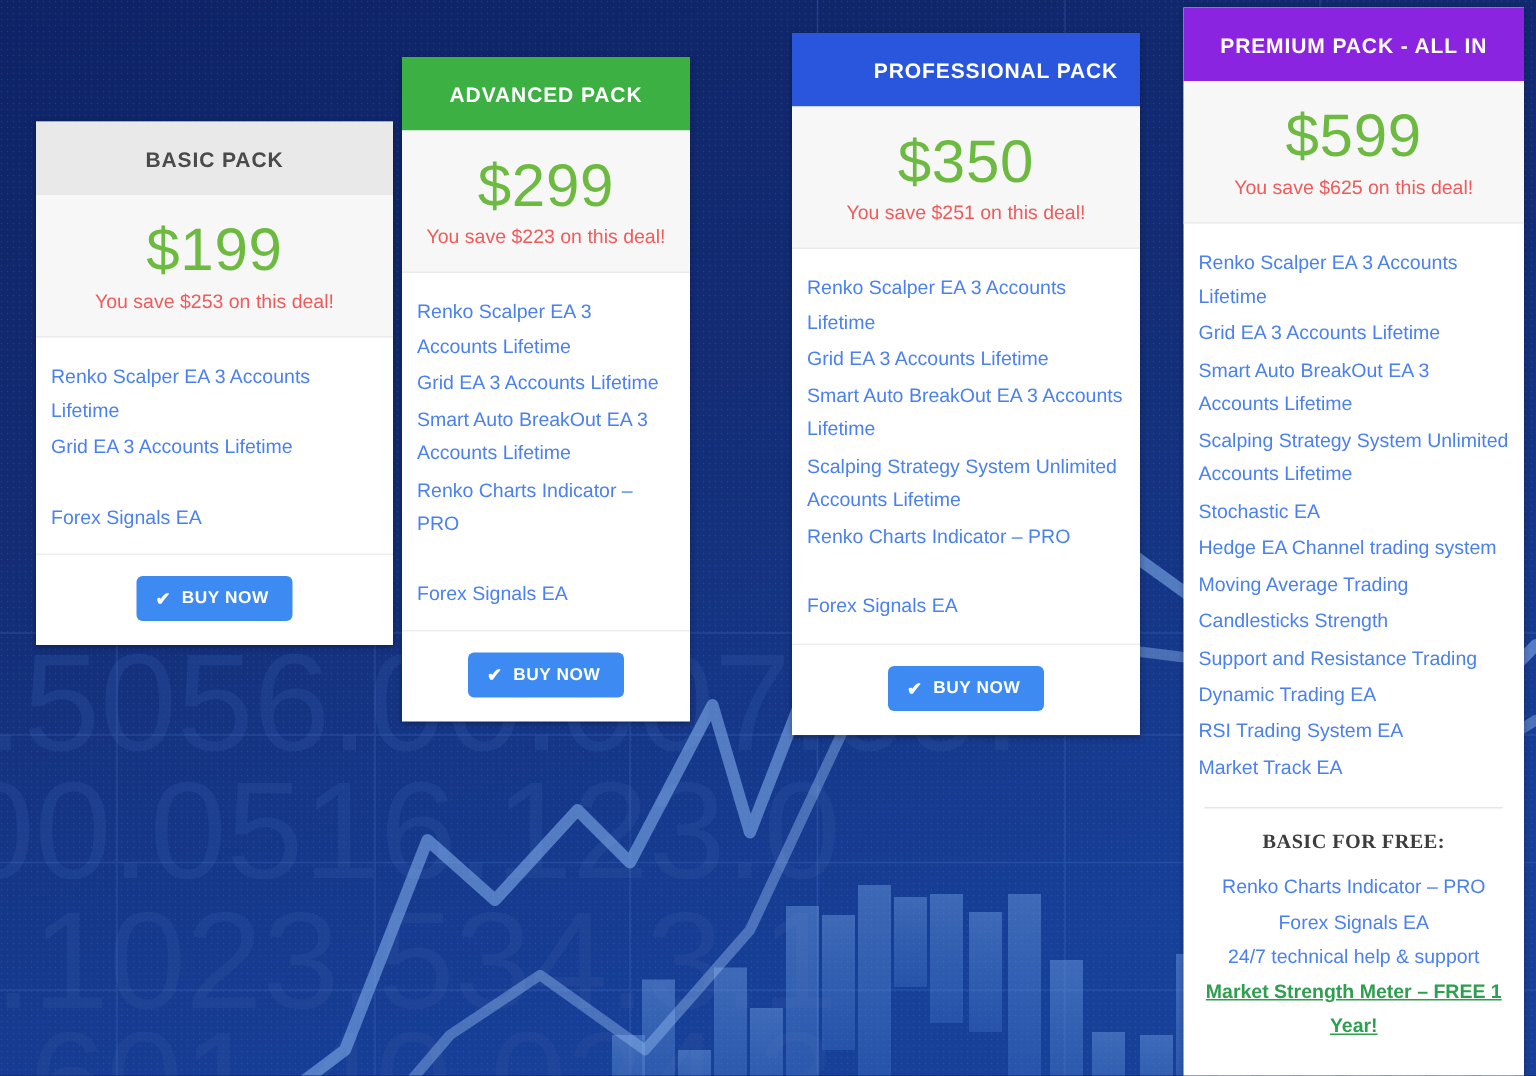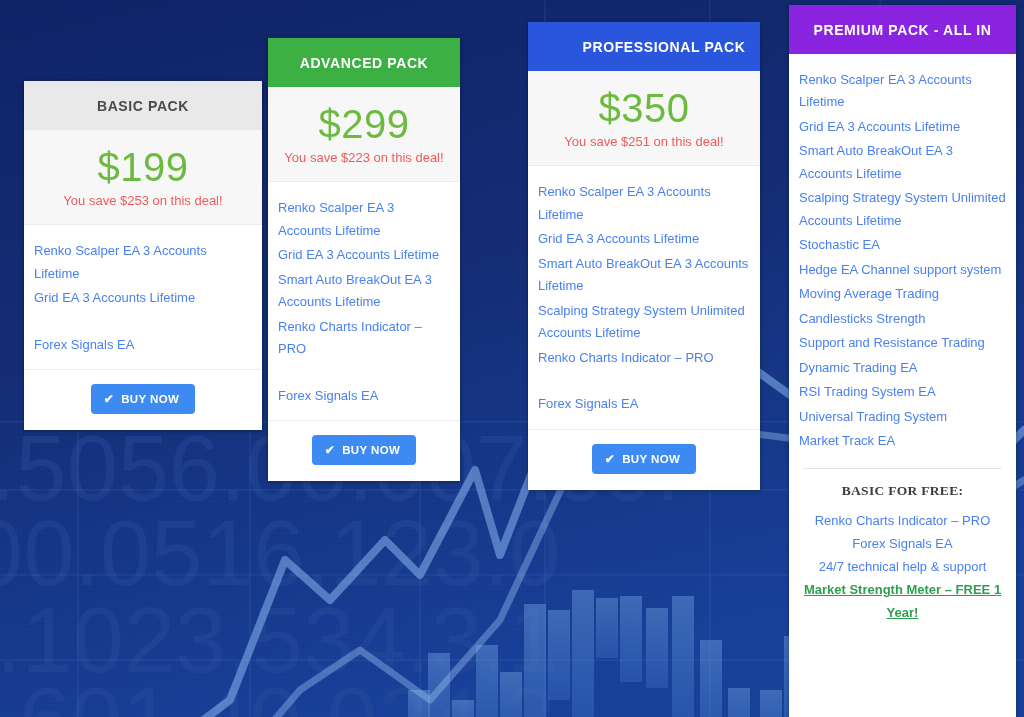--- a/index.html
+++ b/index.html
@@ -256,33 +256,36 @@
     <div class="card-footer">
       <button class="buy-btn">
         <span class="check">✔</span>
         <span>BUY NOW</span>
       </button>
     </div>
   </div>
 
   <div class="card" style="left:789px; top:5px; width:227px; height:760px;">
     <div class="card-header" style="background:#8a24e0;">PREMIUM PACK - ALL IN</div>
+    <div class="price-box">
+      <div class="price">$599</div>
+      <div class="save">You save $625 on this deal!</div>
+    </div>
     <ul class="features" style="flex:0 0 auto; padding-bottom:4px;">
       <li>Renko Scalper EA 3 Accounts Lifetime</li>
       <li>Grid EA 3 Accounts Lifetime</li>
       <li>Smart Auto BreakOut EA 3 Accounts Lifetime</li>
       <li>Scalping Strategy System Unlimited Accounts Lifetime</li>
       <li>Stochastic EA</li>
-      <li>Hedge EA Channel support system</li>
+      <li>Hedge EA Channel trading system</li>
       <li>Moving Average Trading</li>
       <li>Candlesticks Strength</li>
       <li>Support and Resistance Trading</li>
       <li>Dynamic Trading EA</li>
       <li>RSI Trading System EA</li>
-      <li>Universal Trading System</li>
       <li>Market Track EA</li>
     </ul>
     <div class="extras-divider"></div>
     <div class="extras-title">BASIC FOR FREE:</div>
     <ul class="extras-list">
       <li>Renko Charts Indicator – PRO</li>
       <li>Forex Signals EA</li>
       <li>24/7 technical help &amp; support</li>
       <li class="highlight">Market Strength Meter – FREE 1 Year!</li>
     </ul>

